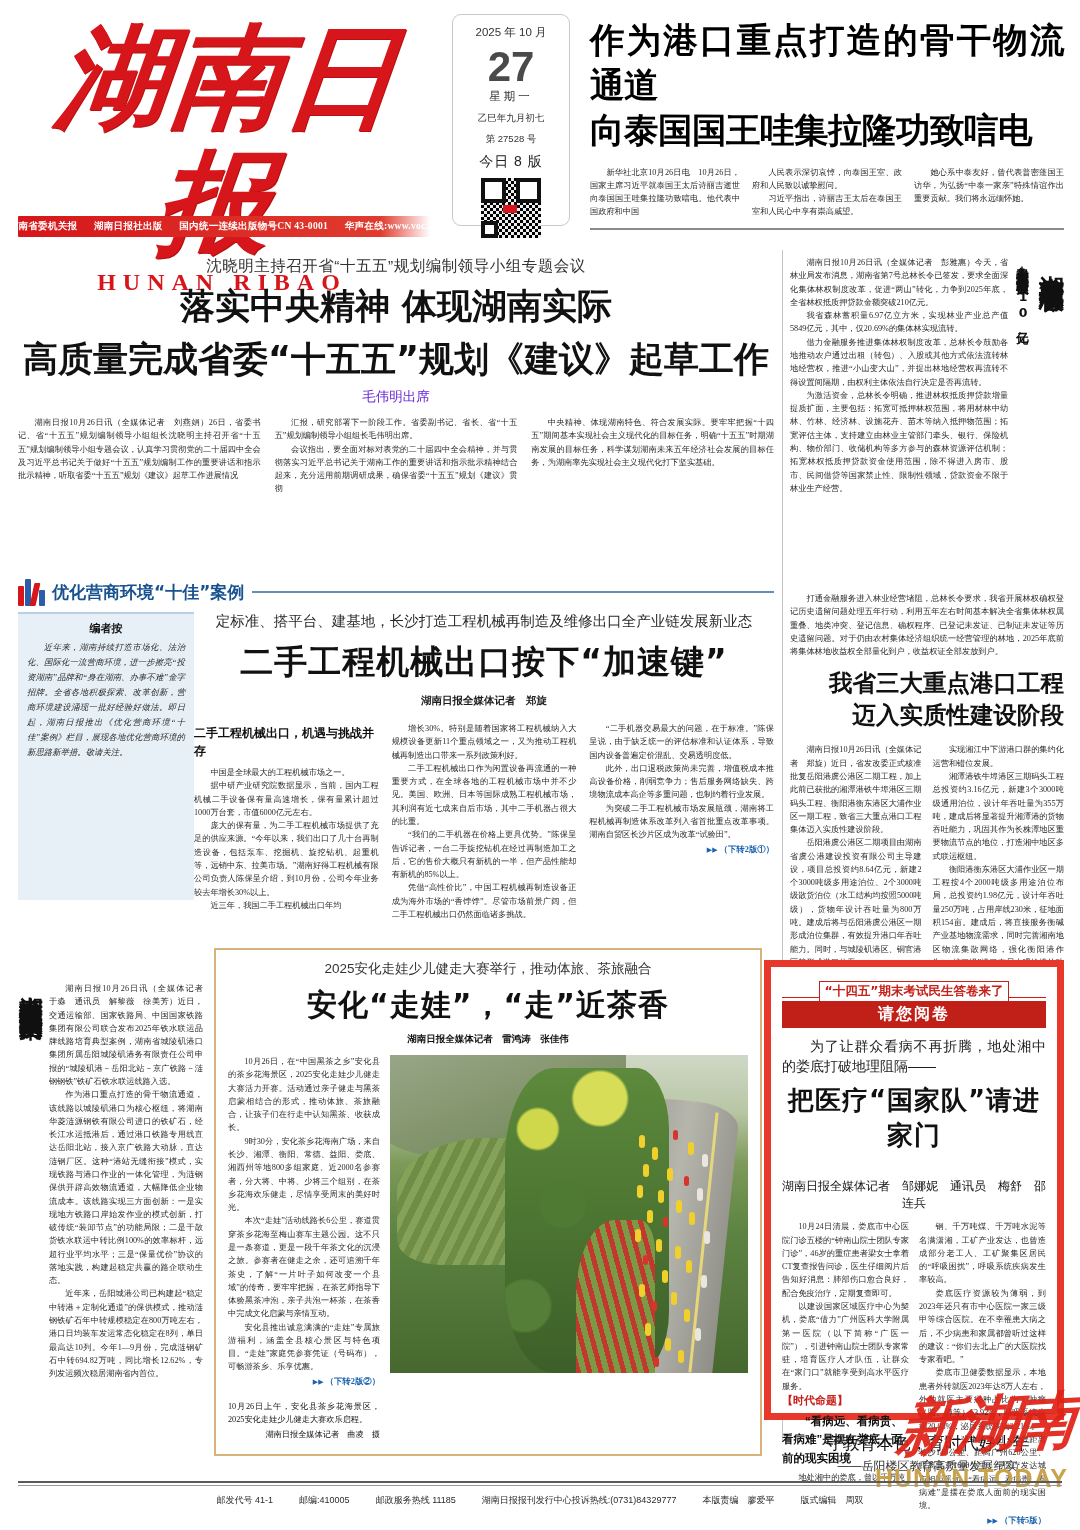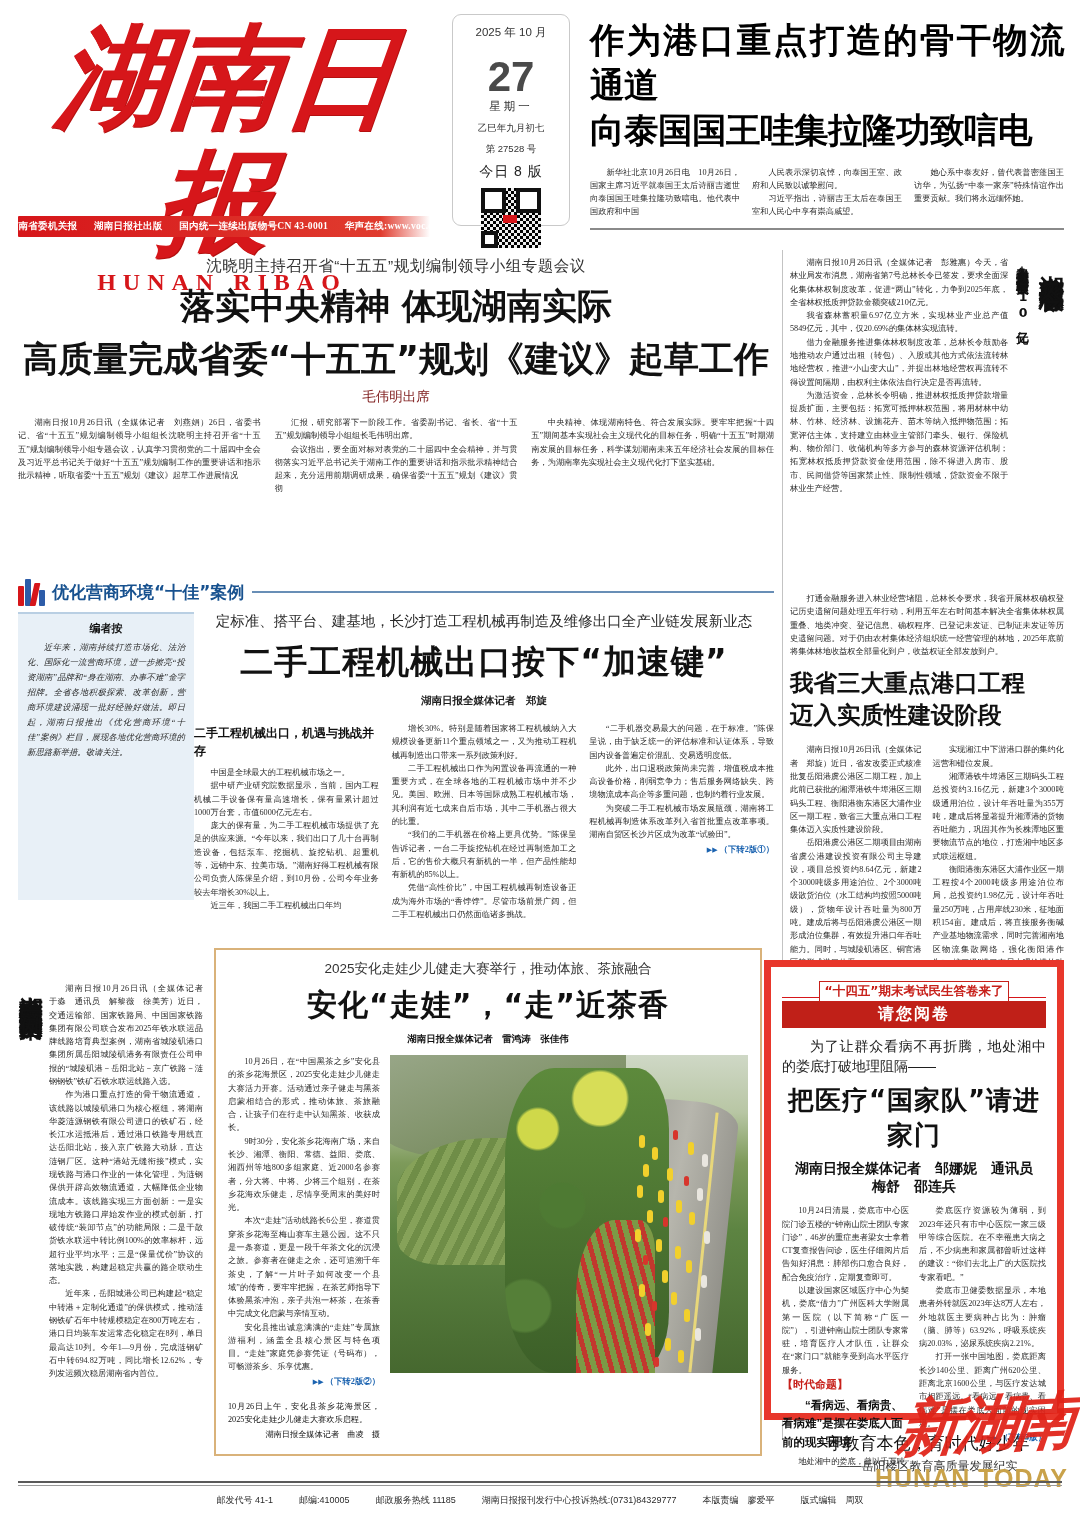--- a/index.html
+++ b/index.html
@@ -40,21 +40,21 @@
     white-space: nowrap;
   }
   .mast-bar span i { font-style: normal; margin: 0 7px; }
 
   .datebox {
     position: absolute; left: 452px; top: 14px; width: 118px; height: 212px;
     border: 1px solid #c9c9c9; border-radius: 9px; background: #fff;
     text-align: center; padding-top: 10px;
   }
   .db-ym { font-size: 11.5px; color: #333; font-family:"Liberation Sans",sans-serif; }
-  .db-day { font-size: 42px; font-weight: 700; color: #4a4a4a; line-height: 1.0; margin: 16px 0 1px; font-family:"Liberation Sans",sans-serif;}
+  .db-day { font-size: 42px; font-weight: 700; color: #4a4a4a; line-height: 1.0; margin: 6px 0 1px; font-family:"Liberation Sans",sans-serif;}
   .db-wk { font-size: 11.5px; color: #333; letter-spacing: 3px; font-family:"Liberation Sans",sans-serif;}
   .db-lunar { font-size: 9.5px; color: #333; margin-top: 7px; line-height: 1.5; font-family:"Liberation Sans",sans-serif;}
   .db-pages { font-size: 14px; color: #222; margin-top: 6px; letter-spacing: 1px; font-family:"Liberation Sans",sans-serif;}
   .qr {
     width: 60px; height: 60px; margin: 7px auto 0; position: relative;
     background:
       repeating-linear-gradient(0deg,#111 0 3px,#fff 3px 6px),
       repeating-linear-gradient(90deg,#111 0 3px,#fff 3px 6px);
     background-blend-mode: difference;
   }
@@ -82,21 +82,21 @@
   .bodytext p { text-indent: 2em; }
   .rule-strong { position:absolute; left:590px; top:228px; width:474px; height:2px; background:#8a8a8a; }
 
   
   .sec1 { position: absolute; left: 18px; top: 256px; width: 756px; }
   .kicker { text-align:center; font-size: 15.5px; color:#333; font-family:"Liberation Sans",sans-serif; letter-spacing:.5px;}
   .h-main1 {
     text-align:center; font-family:"DejaVu Sans","Liberation Sans",sans-serif;
     font-weight:700; font-size:35px; line-height:1.30; margin-top:7px; letter-spacing:0px;
   }
-  .subline { text-align:center; font-size:13.5px; margin-top:6px; color:#7f1d1d; font-family:"Liberation Sans",sans-serif;}
+  .subline { text-align:center; font-size:13.5px; margin-top:6px; color:#6d28d9; font-family:"Liberation Sans",sans-serif;}
   .c3 { display:flex; gap:14px; margin-top: 10px; }
   .c3 .col { flex:1; }
 
   
   .secbanner { position:absolute; left:18px; top:578px; width:756px; display:flex; align-items:center; gap:8px;}
   .banner-mark { width: 26px; height: 28px; position: relative; flex: 0 0 auto;}
   .banner-mark s { position:absolute; display:block; bottom:0; width:6px; border-radius:1px; text-decoration:none;}
   .banner-mark s:nth-child(1){ left:0; height:20px; background:#d6161a; }
   .banner-mark s:nth-child(2){ left:7px; height:27px; background:#2d5ca8; }
   .banner-mark s:nth-child(3){ left:14px; height:23px; background:#d6161a; transform:skewX(-12deg);}
@@ -135,21 +135,21 @@
     font-family:"DejaVu Sans","Liberation Sans",sans-serif; font-weight:700;
     line-height:1.06; letter-spacing:1px;
   }
   .vtitle.big { font-size: 25px; }
   .vtitle.small { font-size: 12.5px; font-weight:700; }
   .rail-sep { position:absolute; left:782px; top:250px; width:1px; height:1190px; background:#c3c3c3; }
 
   
   .ports { position:absolute; left:790px; top:592px; width:274px; }
   .h-ports {
-    text-align:left; font-family:"DejaVu Sans","Liberation Sans",sans-serif;
+    text-align:right; font-family:"DejaVu Sans","Liberation Sans",sans-serif;
     font-weight:700; font-size:23.5px; line-height:1.34;
   }
   .ports-cols { display:flex; gap:11px; margin-top:12px; }
   .ports-cols .col { flex:1; }
 
   
   .botleft { position:absolute; left:18px; top:978px; width:185px; display:flex; gap:6px; }
   .botleft .vtitle.big { font-size:23.5px; }
   .botleft .txtcol { flex:1; padding-top:4px;}
 
@@ -233,21 +233,21 @@
     display:block; background:#c02018; color:#fff; font-weight:700;
     font-size:16px; padding:3px 0; letter-spacing:2px; margin-top:-1px;
     font-family:"DejaVu Sans","Liberation Sans",sans-serif;
   }
   .rb-kicker { font-size:14px; line-height:1.45; color:#1f1f1f; text-align:justify; font-family:"Liberation Sans",sans-serif;}
   .rb-kicker .ind { text-indent:2em; display:block;}
   .h-main4 {
     text-align:center; font-family:"DejaVu Sans","Liberation Sans",sans-serif;
     font-weight:700; font-size:26px; margin-top:7px; letter-spacing:1px;
   }
-  .rb-by { text-align:center; font-size:14px; font-weight:700; margin-top:7px; font-family:"Liberation Sans",sans-serif;}
+  .rb-by { text-align:center; font-size:12px; font-weight:400; margin-top:25px; font-family:"Liberation Sans",sans-serif;}
   .rb-cols { display:flex; gap:10px; margin-top:8px; }
   .rb-cols .col { flex:1; }
   .tag-red { color:#c7201a; font-weight:700; font-size:11px; font-family:"Liberation Sans",sans-serif;}
   .pullq { font-weight:700; font-size:11.5px; line-height:1.6; margin-top:4px; text-indent:2em; font-family:"Liberation Sans",sans-serif;}
 
   
   .teaser { position:absolute; left:790px; top:1432px; width:275px; text-align:center; }
   .teaser .t1 { font-size:17px; font-family:"DejaVu Sans","Liberation Sans",sans-serif; font-weight:400; color:#111;}
   .teaser .t2 { font-size:12px; color:#333; margin-top:3px; font-family:"Liberation Sans",sans-serif;}
   .brandmark {
@@ -553,20 +553,21 @@
             <p>以建设国家区域医疗中心为契机，娄底“借力”广州医科大学附属第一医院（以下简称“广医一院”），引进钟南山院士团队专家常驻，培育医疗人才队伍，让群众在“家门口”就能享受到高水平医疗服务。</p>
           </div>
         <div class="tag-red">【时代命题】</div>
         <div class="pullq">“看病远、看病贵、看病难”是摆在娄底人面前的现实困境</div>
         <div class="bodytext" style="margin-top:4px;">
             <p>地处湘中的娄底，曾以千万吨</p>
           </div>
       </div>
       <div class="col">
         <div class="bodytext">
+            <p>钢、千万吨煤、千万吨水泥等名满潇湘，工矿产业发达，也曾造成部分老工人、工矿聚集区居民的“呼吸困扰”，呼吸系统疾病发生率较高。</p>
             <p>娄底医疗资源较为薄弱，到2023年还只有市中心医院一家三级甲等综合医院。在不幸罹患大病之后，不少病患和家属都曾听过这样的建议：“你们去北上广的大医院找专家看吧。”</p>
             <p>娄底市卫健委数据显示，本地患者外转就医2023年达8万人左右，外地就医主要病种占比为：肿瘤（脑、肺等）63.92%，呼吸系统疾病20.03%，泌尿系统疾病2.21%。</p>
             <p>打开一张中国地图，娄底距离长沙140公里、距离广州620公里、距离北京1600公里，与医疗发达城市相距遥远。“看病远、看病贵、看病难”是摆在娄底人面前的现实困境。</p>
           </div>
         <a class="jump">（下转5版）</a>
       </div>
     </div>
   </div>
 
   <div class="teaser">

